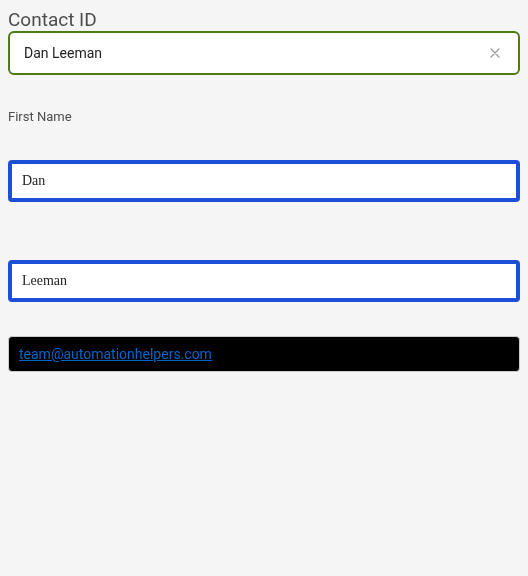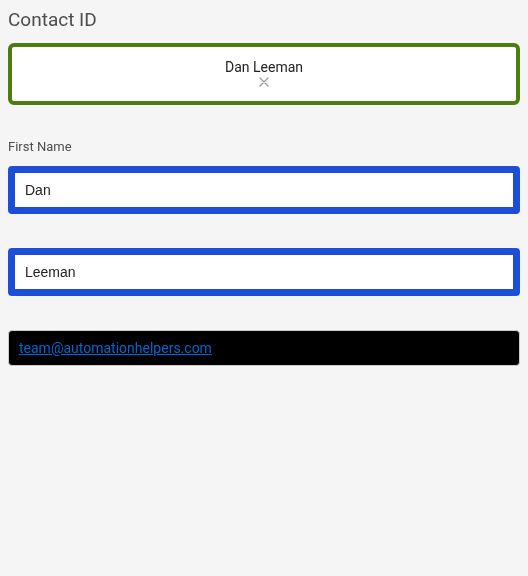--- a/index.html
+++ b/index.html
@@ -20,54 +20,53 @@
     }
     .field-label {
       font-size: 13px;
       color: #4d4d4d;
       margin-bottom: 12px;
       display: block;
     }
     .field-label-lg {
       font-size: 19px;
       color: #4d4d4d;
-      margin-bottom: 12px;
       display: block;
     }
     .select-box {
       background: #fff;
-      border: 4px solid #4d7c0f;
+      border: 2px solid #4d7c0f;
       border-radius: 6px;
       padding: 12px 14px;
       display: flex;
       align-items: center;
       justify-content: space-between;
       width: 100%;
-      flex-direction: column;
     }
     .select-value {
       font-size: 14px;
       color: #222;
     }
     .clear-icon {
       color: #999;
       font-size: 14px;
       line-height: 1;
       cursor: pointer;
       padding: 0 4px;
     }
     .text-input {
       background: #fff;
-      border: 7px solid #1d4ed8;
+      border: 4px solid #1d4ed8;
       border-radius: 4px;
       padding: 9px 10px;
       width: 100%;
       font-size: 14px;
       color: #222;
-      font-family: Liberation Sans, sans-serif;
+      font-family: Liberation Serif, serif;
+      margin-top: 24px;
     }
     .readonly-box {
       background: #000000;
       border: 1px solid #ccc;
       border-radius: 4px;
       padding: 9px 10px;
       width: 100%;
       font-size: 14px;
     }
     .email-link {

